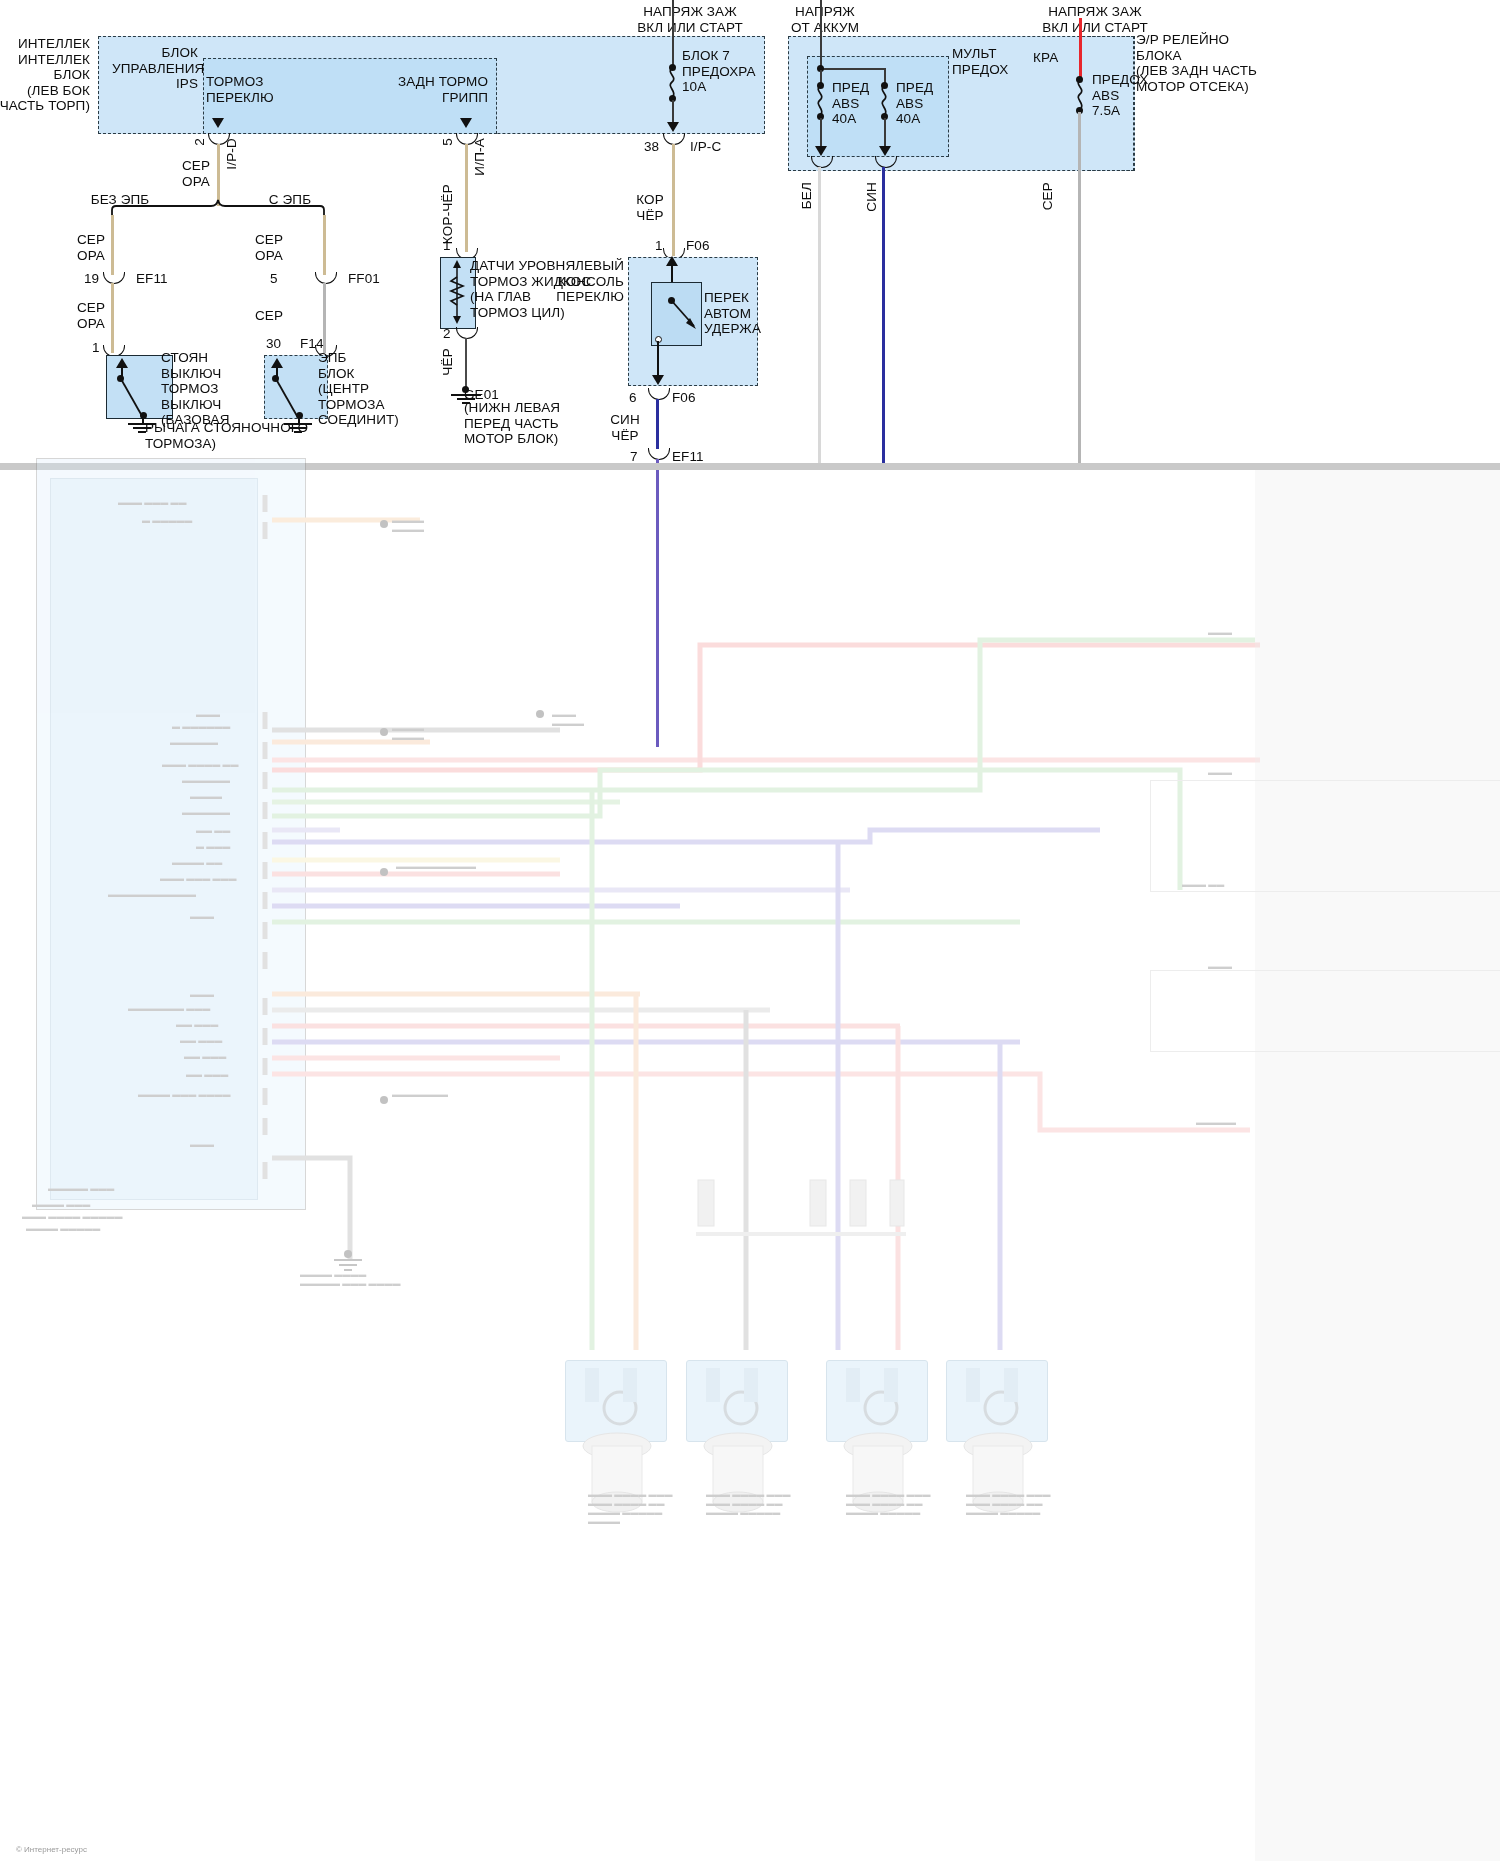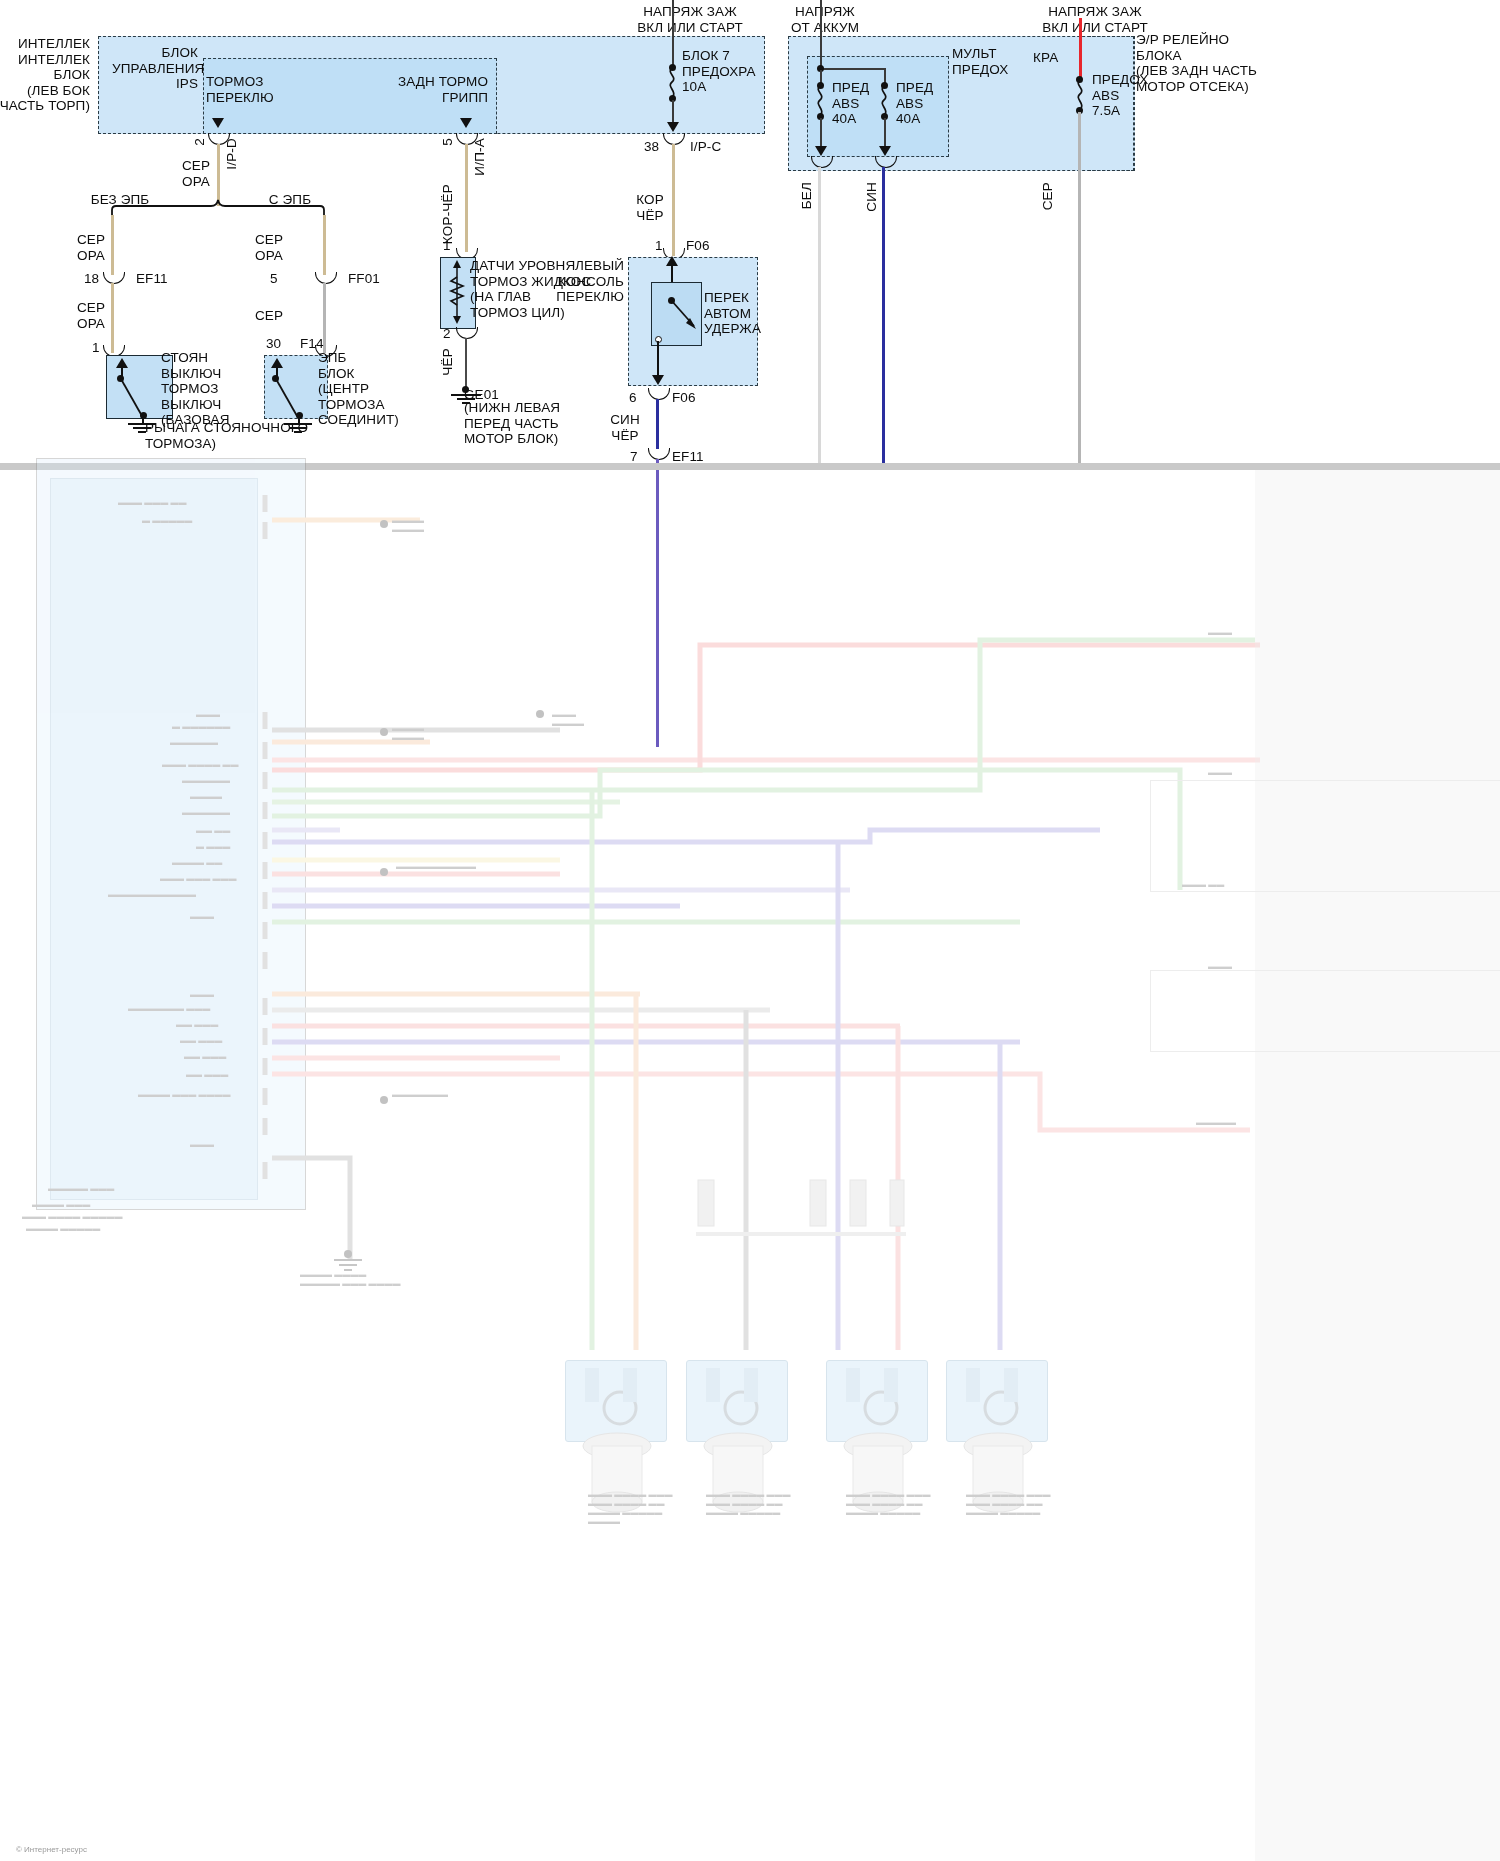--- a/index.html
+++ b/index.html
@@ -187,21 +187,21 @@
   <div class="lbl c" style="left:215px;top:192px;width:150px;"><span>С ЭПБ</span></div>
 
   <svg class="abs" style="left:110px;top:198px;" width="220" height="22">
     <path d="M2 20 L2 12 Q2 8 6 8 L101 8 Q107 8 108 2 Q109 8 115 8 L210 8 Q214 8 214 12 L214 20" stroke="#111" stroke-width="1.8" fill="none"></path>
   </svg>
 
   <div class="wire tan" style="left:111px;top:215px;height:60px;"></div>
   <div class="lbl c" style="left:70px;top:232px;width:42px;"><span>СЕР</span>
 <span>ОРА</span></div>
   <div class="cup" style="left:103px;top:272px;"></div>
-  <div class="lbl" style="left:84px;top:271px;"><span>18</span></div>
+  <div class="lbl" style="left:84px;top:271px;"><span>19</span></div>
   <div class="lbl" style="left:136px;top:271px;"><span>EF11</span></div>
   <div class="wire tan" style="left:111px;top:283px;height:70px;"></div>
   <div class="lbl c" style="left:70px;top:300px;width:42px;"><span>СЕР</span>
 <span>ОРА</span></div>
   <div class="lbl" style="left:92px;top:340px;"><span>1</span></div>
   <div class="cup" style="left:103px;top:345px;"></div>
 
   <div class="box-solid" style="left:106px;top:355px;width:65px;height:62px;"></div>
   <div class="arrup" style="left:116px;top:358px;border-bottom-color:#111;"></div>
   <div class="wire wv" style="left:121px;top:365px;height:12px;background:#111;"></div>

